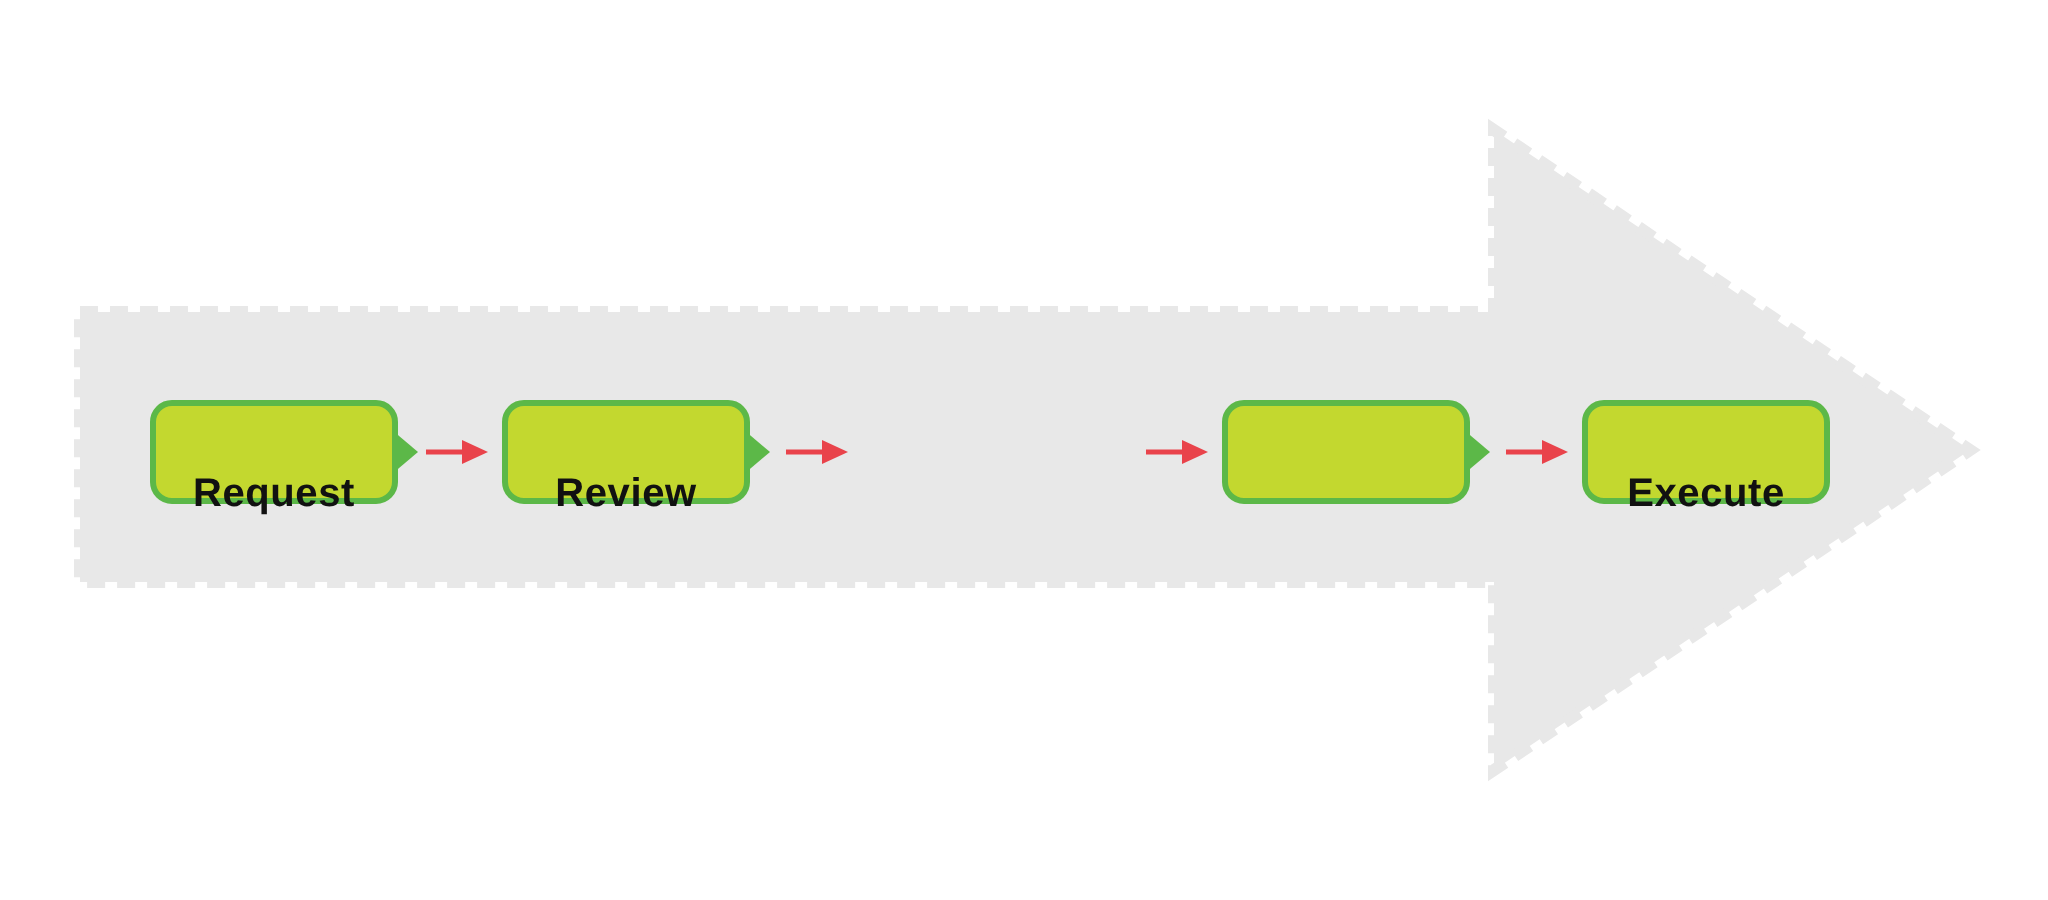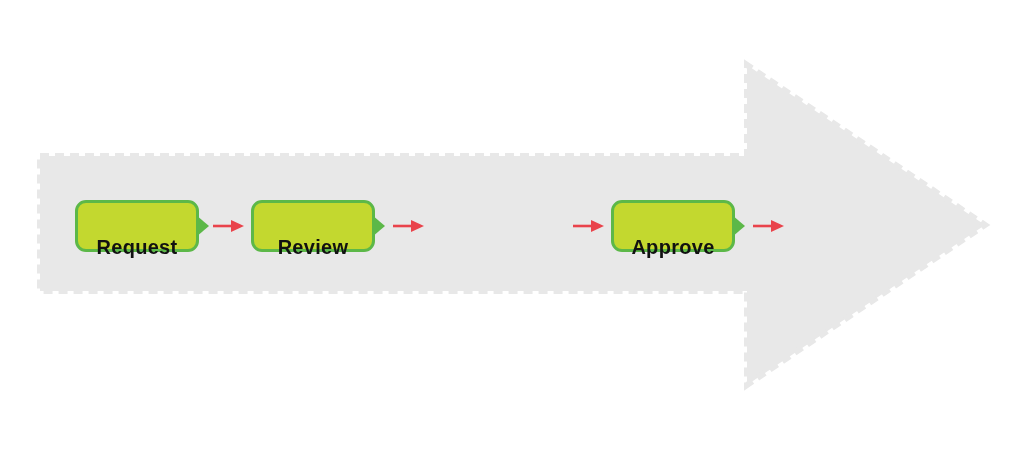--- a/index.html
+++ b/index.html
@@ -104,23 +104,25 @@
     <polygon class="head" points="19,2 32,8 19,14"></polygon>
   </svg>
 
 
   <svg class="red-arrow" style="left:572px" viewBox="0 0 32 16" xmlns="http://www.w3.org/2000/svg" aria-hidden="true">
     <line class="shaft" x1="1" y1="8" x2="20" y2="8"></line>
     <polygon class="head" points="19,2 32,8 19,14"></polygon>
   </svg>
 
   <div class="stage" style="left:611px">
-    <span class="stage-label">Approve</span>
     <span class="notch"></span>
   </div>
 
   <svg class="red-arrow" style="left:752px" viewBox="0 0 32 16" xmlns="http://www.w3.org/2000/svg" aria-hidden="true">
     <line class="shaft" x1="1" y1="8" x2="20" y2="8"></line>
     <polygon class="head" points="19,2 32,8 19,14"></polygon>
   </svg>
 
+  <div class="stage" style="left:791px">
+    <span class="stage-label">Execute</span>
+  </div>
 
 </div>
 
 </body></html>

